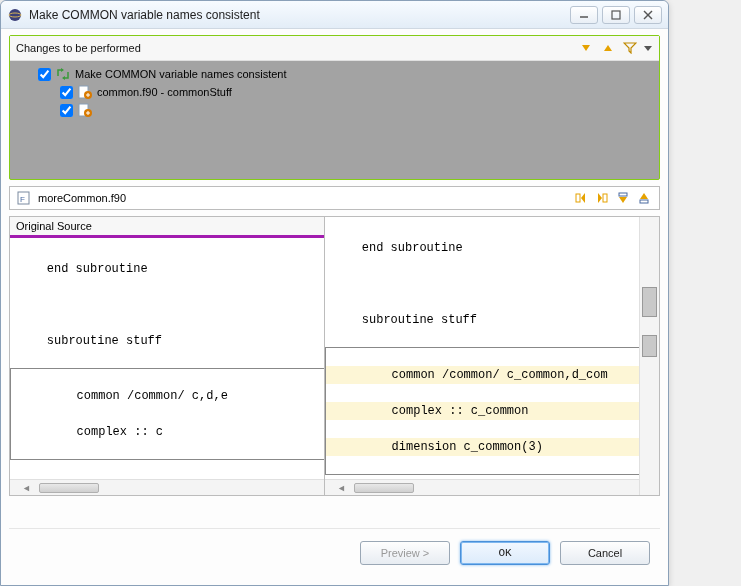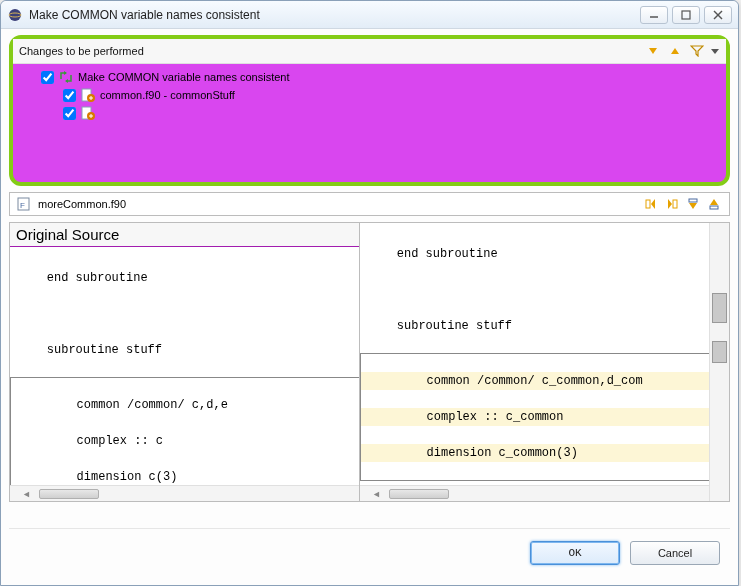--- a/index.html
+++ b/index.html
@@ -5,21 +5,21 @@
   * { box-sizing: border-box; margin: 0; padding: 0; }
   body {
     font-family: "Segoe UI", Tahoma, sans-serif;
     font-size: 11px;
     background: #f0f0f0;
     width: 741px;
     height: 586px;
     overflow: hidden;
   }
   .window {
-    width: 739px;
+    width: 669px;
     height: 586px;
     background: #fff;
     border: 1px solid #8aa0b8;
     border-radius: 6px 6px 0 0;
     box-shadow: 0 2px 6px rgba(0,0,0,0.15);
     display: flex;
     flex-direction: column;
   }
   .titlebar {
     height: 28px;
@@ -47,23 +47,23 @@
   }
   .content {
     flex: 1;
     padding: 6px 8px 8px 8px;
     display: flex;
     flex-direction: column;
     gap: 6px;
     background: #fdfdfd;
   }
   .group {
-    border: 4px solid #84cc16;
-    border-radius: 12px;
-    background: #d946ef;
+    border: 1px solid #84cc16;
+    border-radius: 2px;
+    background: #a3a3a3;
   }
   .group-title {
     padding: 3px 6px;
     font-size: 11px;
     color: #111;
     display: flex;
     align-items: center;
     justify-content: space-between;
     border-bottom: 1px solid #e0e0e0;
     background: #f7f7f7;
@@ -105,23 +105,23 @@
     background:#fff;
   }
   .pane {
     flex:1;
     display:flex;
     flex-direction:column;
     min-width:0;
   }
   .pane-header {
     padding: 3px 6px;
-    border-bottom: 1px solid #a21caf;
+    border-bottom: 3px solid #a21caf;
     background: #f7f7f7;
-    font-size:15px;
+    font-size:11px;
   }
   .divider-v { width:1px; background:#bcbcbc; }
   .code-wrap {
     flex:1;
     overflow:auto;
     position:relative;
   }
   .code {
     font-family: "Courier New", monospace;
     font-size: 12px;
@@ -334,21 +334,20 @@
       <div class="pane">
         <div class="pane-header">Original Source</div>
         <div class="code-wrap">
           <div class="code">
 <div class="code-line">    end subroutine</div>
 <div class="code-line"></div>
 <div class="code-line">    subroutine stuff</div>
 <div class="hl-box">
 <div class="code-line">        common /common/ c,d,e</div>
 <div class="code-line">        complex :: c</div>
-<div class="code-line">        dimension c(3)</div>
 </div>
 
 
 
 
 
           </div>
         </div>
         <div class="hscroll">
             <span style="font-size:9px;color:#888">◄</span>
@@ -381,18 +380,19 @@
       </div>
       <div class="overview">
         <div class="overview-marker" style="top:70px;height:30px"></div>
         <div class="overview-marker" style="top:118px;height:22px"></div>
       </div>
     </div>
 
     <div style="flex:1"></div>
 
     <div class="button-bar">
+      <button class="btn" disabled="">Preview &gt;</button>
       <button class="btn primary">OK</button>
       <button class="btn">Cancel</button>
     </div>
 
   </div>
 </div>
 
 </body></html>

